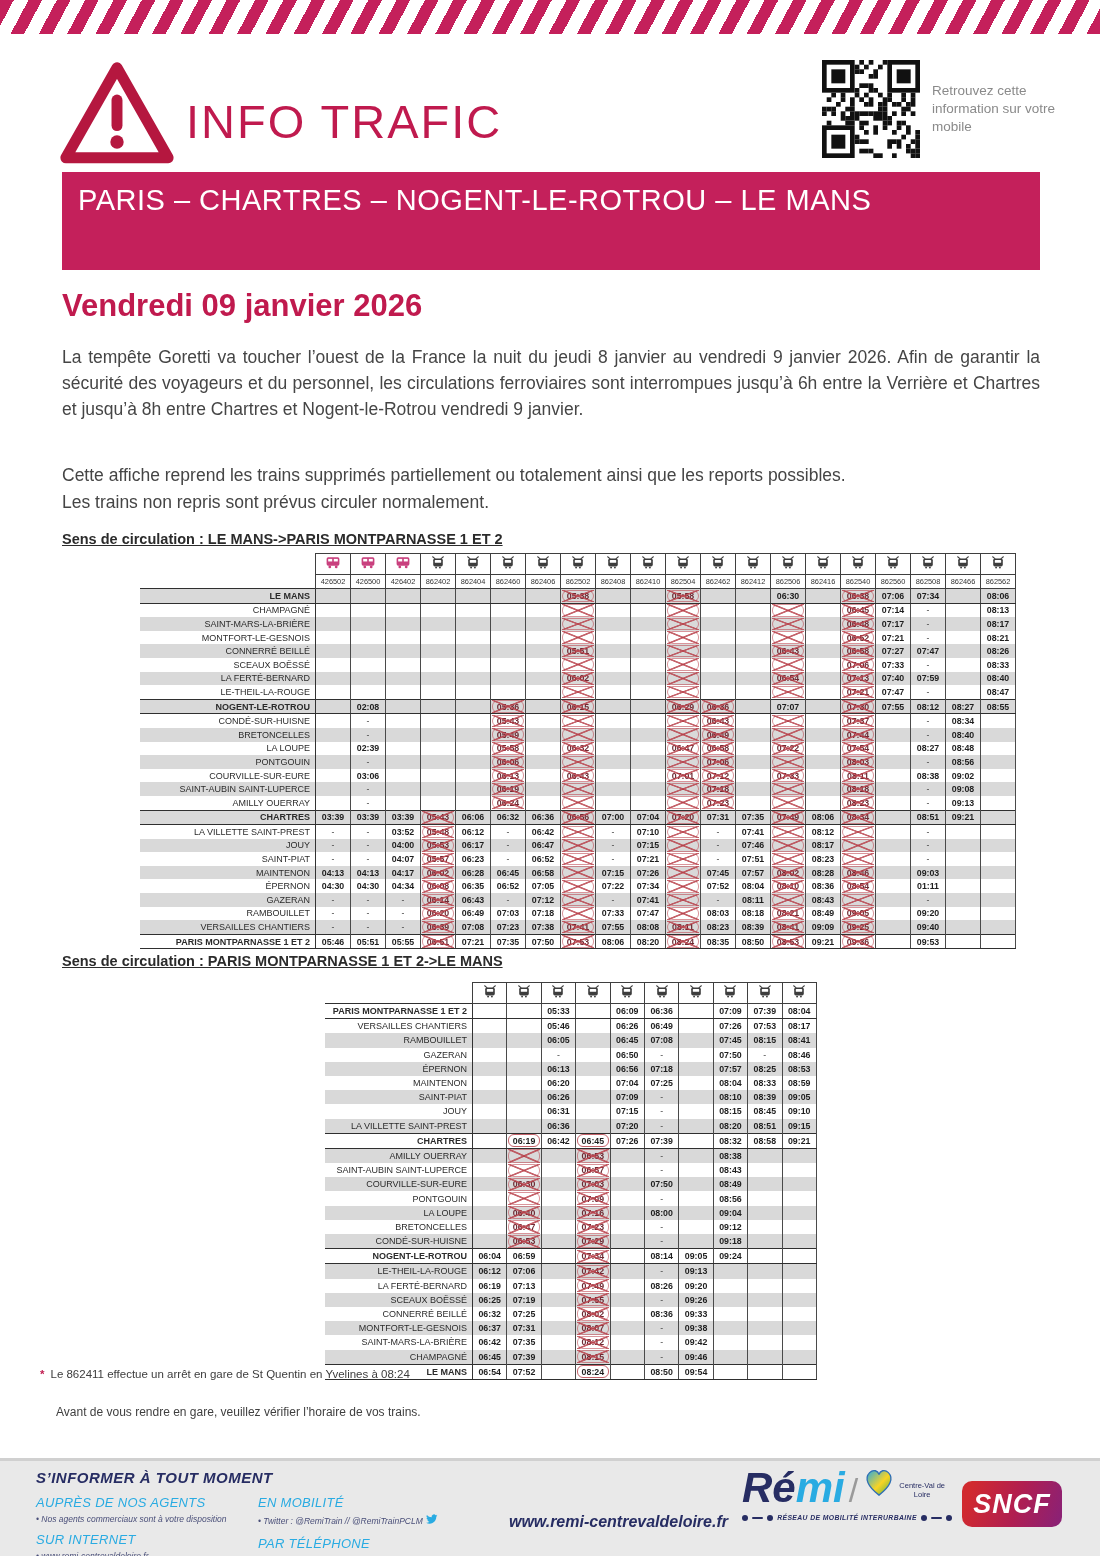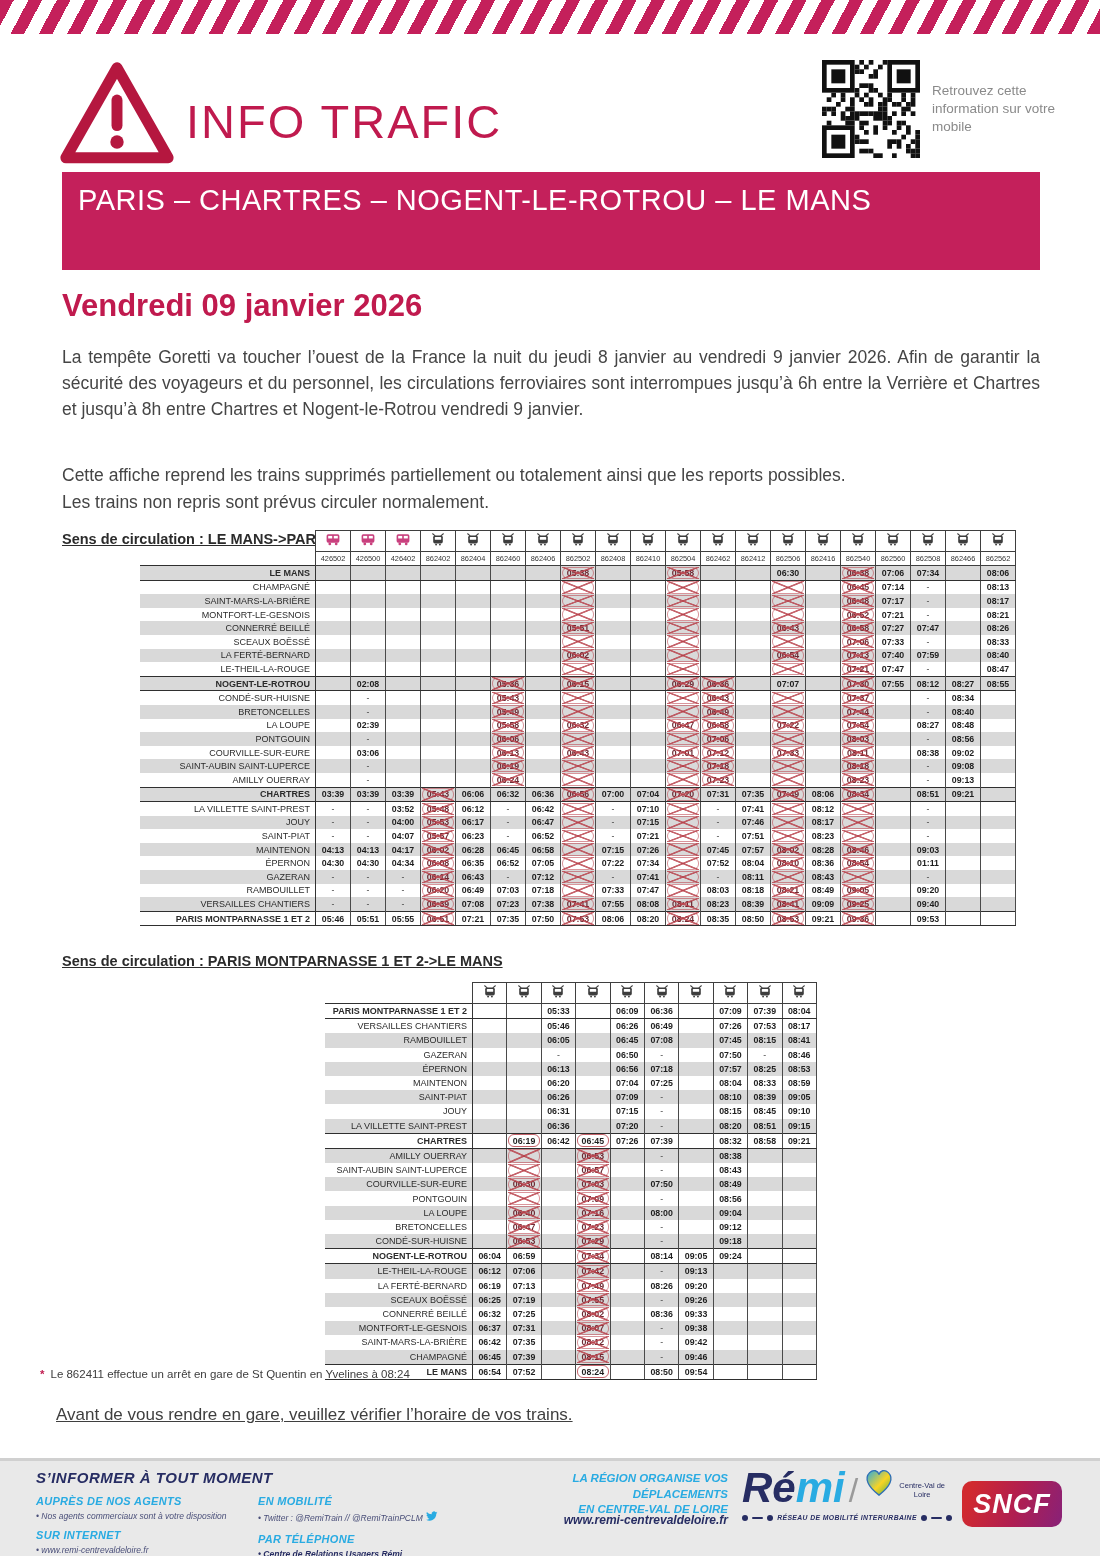--- a/index.html
+++ b/index.html
@@ -69,49 +69,49 @@
   .tt td.cx::after{
     content:"";position:absolute;inset:0.5px 1px;pointer-events:none;
     background:
       linear-gradient(to top right,transparent 45%,rgba(183,60,70,.8) 48%,rgba(183,60,70,.8) 52%,transparent 55%),
       linear-gradient(to bottom right,transparent 45%,rgba(183,60,70,.8) 48%,rgba(183,60,70,.8) 52%,transparent 55%);
   }
   .tt td.rb::before{
     content:"";position:absolute;inset:0.5px 1px;border:1.2px solid rgba(183,60,70,.8);
     border-radius:6px;pointer-events:none;
   }
-  #t1wrap{position:absolute;left:140px;top:530px;}
+  #t1wrap{position:absolute;left:140px;top:553px;}
   #t1wrap td{width:34px;height:13.6px;}
   #t1wrap td.station{width:170px;}
   #t1wrap th{width:34px;}
   #t2wrap{position:absolute;left:325px;top:982px;}
   #t2wrap td{width:33.4px;height:14.2px;}
   #t2wrap td.station{width:142px;}
   #t2wrap th{width:33.4px;}
   .buscol{color:#c9407e;}
   .traincol{color:#3d3d3d;}
   
   .footnote{position:absolute;left:40px;top:1368px;font-size:11.5px;color:#3d3d3d;}
   .footnote .star{color:#c01a4e;font-weight:700;margin-right:6px;}
-  .notice{position:absolute;left:56px;top:1405px;font-size:17px;color:#3f3f3f;text-decoration:underline;}
+  .notice{position:absolute;left:56px;top:1405px;font-size:12px;color:#3f3f3f;}
   
   .footer{
     position:absolute;left:0;top:1458px;width:1100px;height:98px;background:#e9e9e9;
     border-top:3px solid #d0d0d0;
   }
   .f-head{position:absolute;left:36px;top:8px;font-size:15px;font-weight:700;font-style:italic;color:#272d63;letter-spacing:.5px;}
   .f-col{position:absolute;top:32px;font-size:8.5px;font-style:italic;color:#4a4f79;line-height:1.5;}
-  .f-col .tit{color:#29abe2;font-weight:700;font-size:11px;letter-spacing:.3px;}
+  .f-col .tit{color:#29abe2;font-weight:400;font-size:13px;letter-spacing:.3px;}
   .f-col1{left:36px;width:215px;}
   .f-col2{left:258px;width:210px;}
   .tw{color:#29abe2;vertical-align:middle;}
   .f-region{position:absolute;left:488px;top:10px;width:240px;text-align:right;
     font-size:11.5px;font-weight:700;font-style:italic;color:#29abe2;line-height:1.35;}
   .f-url{position:absolute;left:468px;top:52px;width:260px;text-align:right;
-    font-size:12px;font-weight:700;font-style:italic;color:#272d63;}
+    font-size:16px;font-weight:700;font-style:italic;color:#272d63;}
   .remi{position:absolute;left:742px;top:6px;width:210px;}
   .remi .word{font-size:42px;font-weight:700;font-style:italic;line-height:1;}
   .remi .re{color:#272d63;} .remi .mi{color:#29abe2;}
   .remi .slash{color:#9a9a9a;font-size:34px;font-weight:400;margin:0 4px;}
   .remi .cvl{font-size:7.5px;color:#272d63;text-align:center;width:52px;display:inline-block;}
   .remi .tag{display:flex;align-items:center;gap:4px;margin-top:4px;color:#272d63;}
   .remi .tag .txt{font-size:6.8px;font-weight:700;letter-spacing:.4px;font-style:italic;}
   .remi .ln{flex:1;height:2px;background:#272d63;border-radius:2px;position:relative;}
   .remi .dot{width:6px;height:6px;border-radius:50%;background:#272d63;}
   .sncf{
@@ -1500,24 +1500,20 @@
       <span class="tw">
         <svg viewBox="0 0 24 24" width="13" height="13" fill="currentColor">
             <path d="M23 5c-.8.4-1.6.6-2.5.8A4.3 4.3 0 0 0 22.4 3c-.8.5-1.8.9-2.7 1.1a4.3 4.3 0 0 0-7.4 3.9A12.2 12.2 0 0 1 3.4 3.5a4.3 4.3 0 0 0 1.3 5.7c-.7 0-1.4-.2-2-.5v.1a4.3 4.3 0 0 0 3.4 4.2c-.6.2-1.3.2-1.9.1a4.3 4.3 0 0 0 4 3A8.6 8.6 0 0 1 2 17.8a12.1 12.1 0 0 0 6.6 1.9c7.9 0 12.2-6.5 12.2-12.2v-.6c.8-.6 1.5-1.3 2.2-2.2z"></path>
           </svg>
       </span>
     </div>
     <div class="tit" style="margin-top:5px;">PAR TÉLÉPHONE</div>
     <div style="font-weight:700;color:#272d63;">• Centre de Relations Usagers Rémi</div>
 
   </div>
-  <div class="f-region">
-    <div>LA RÉGION ORGANISE VOS DÉPLACEMENTS</div>
-    <div>EN CENTRE-VAL DE LOIRE</div>
-  </div>
   <div class="f-url">www.remi-centrevaldeloire.fr</div>
   <div class="remi">
     <span class="word"><span class="re">Ré</span><span class="mi">mi</span></span><span class="slash">/</span><span class="heart"><svg viewBox="0 0 36 32" width="34" height="30">
           <defs>
             <linearGradient id="hg" x1="0" y1="0" x2="1" y2="1">
               <stop offset="0" stop-color="#29abe2"></stop>
               <stop offset=".55" stop-color="#f9d423"></stop>
               <stop offset="1" stop-color="#4caf50"></stop>
             </linearGradient>
           </defs>

